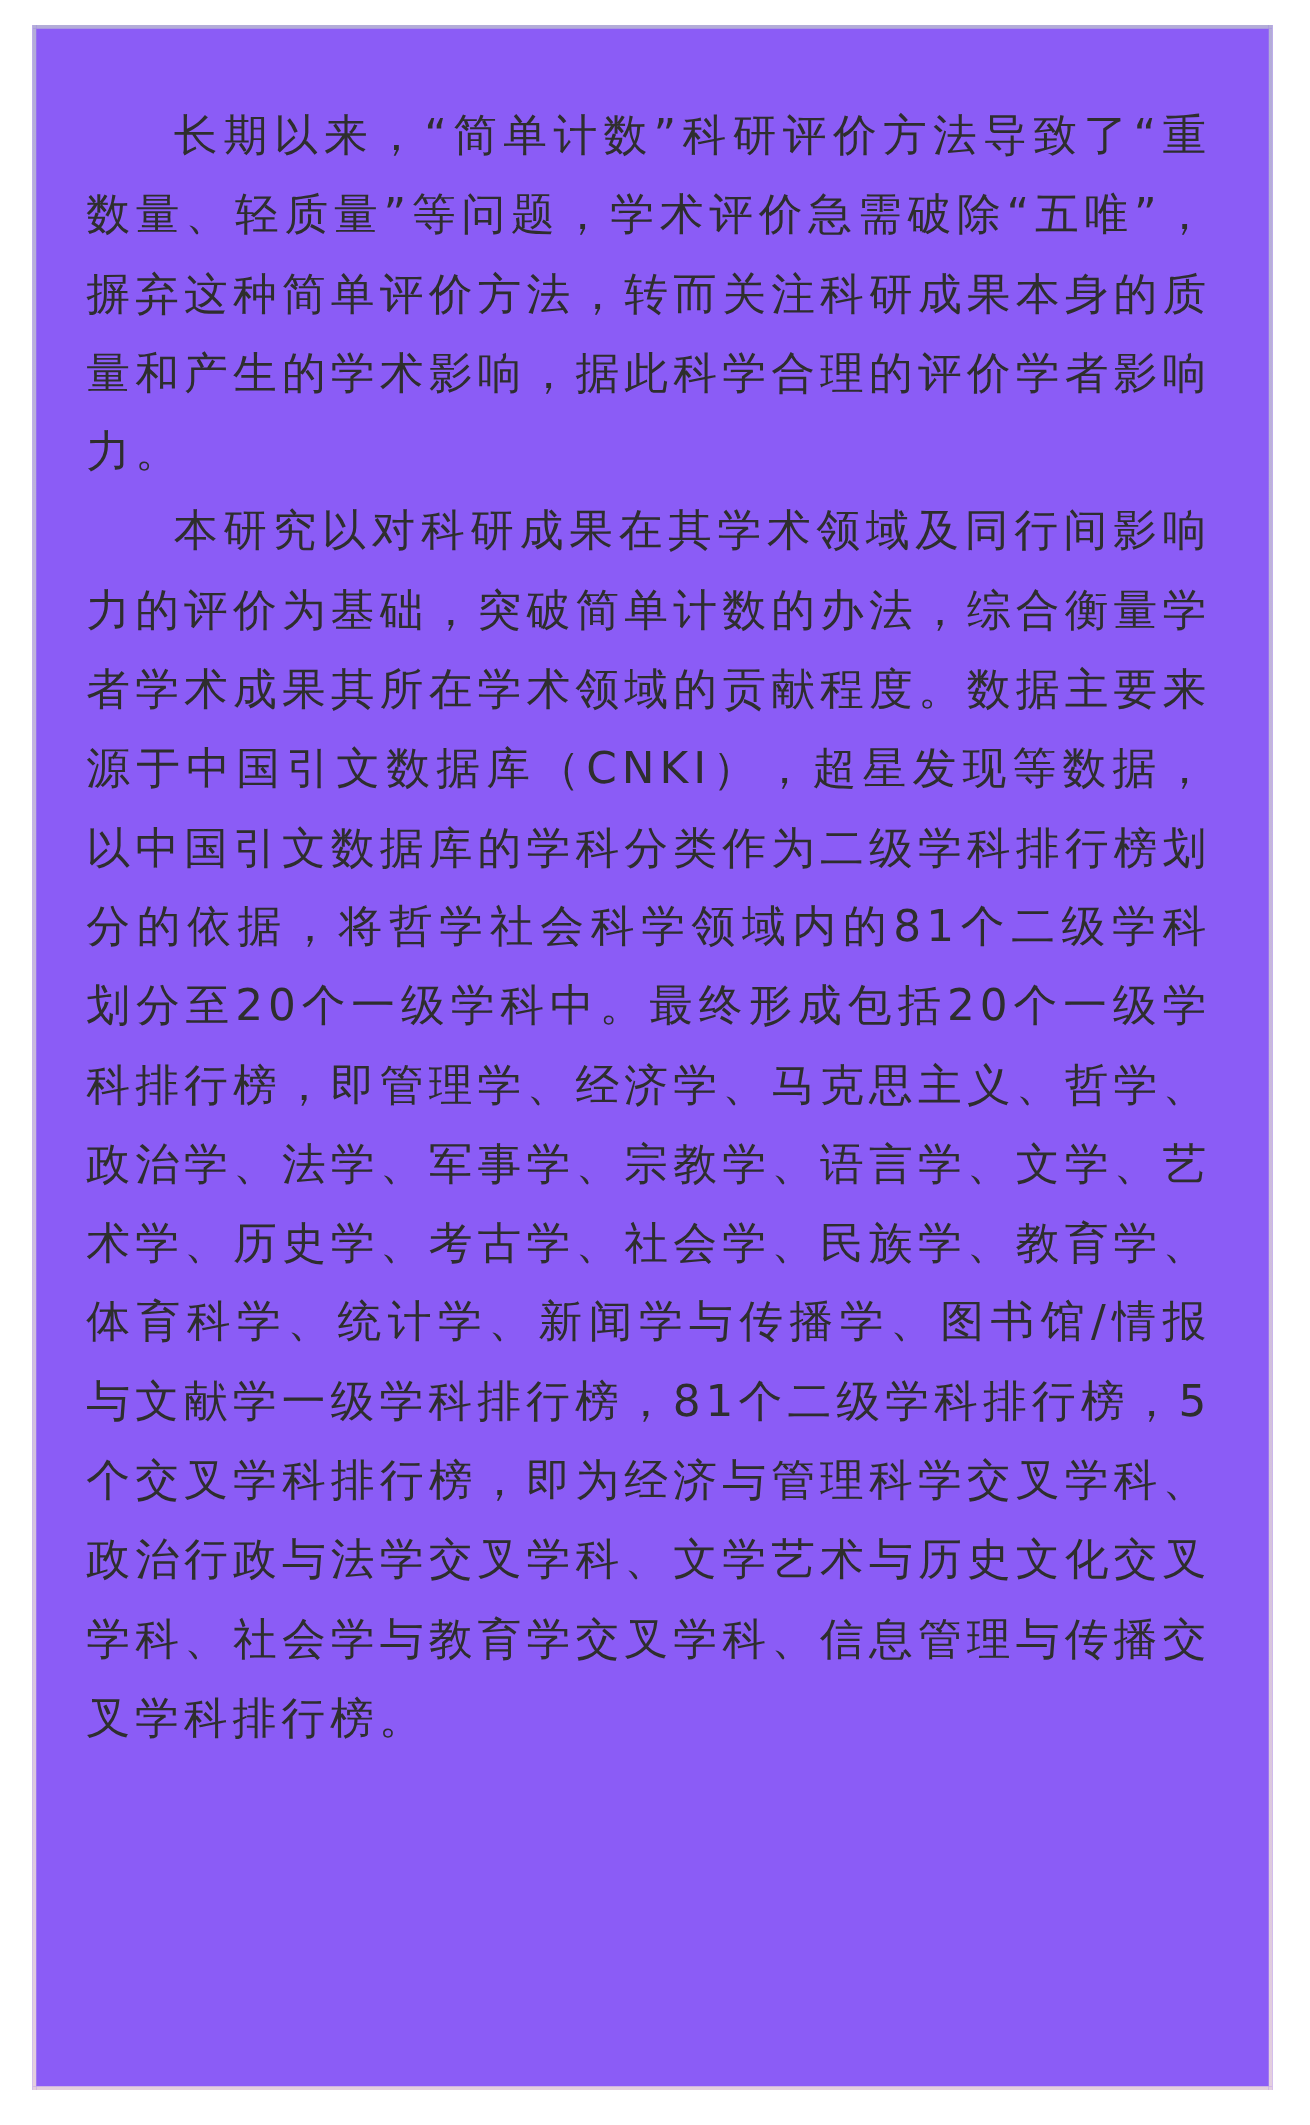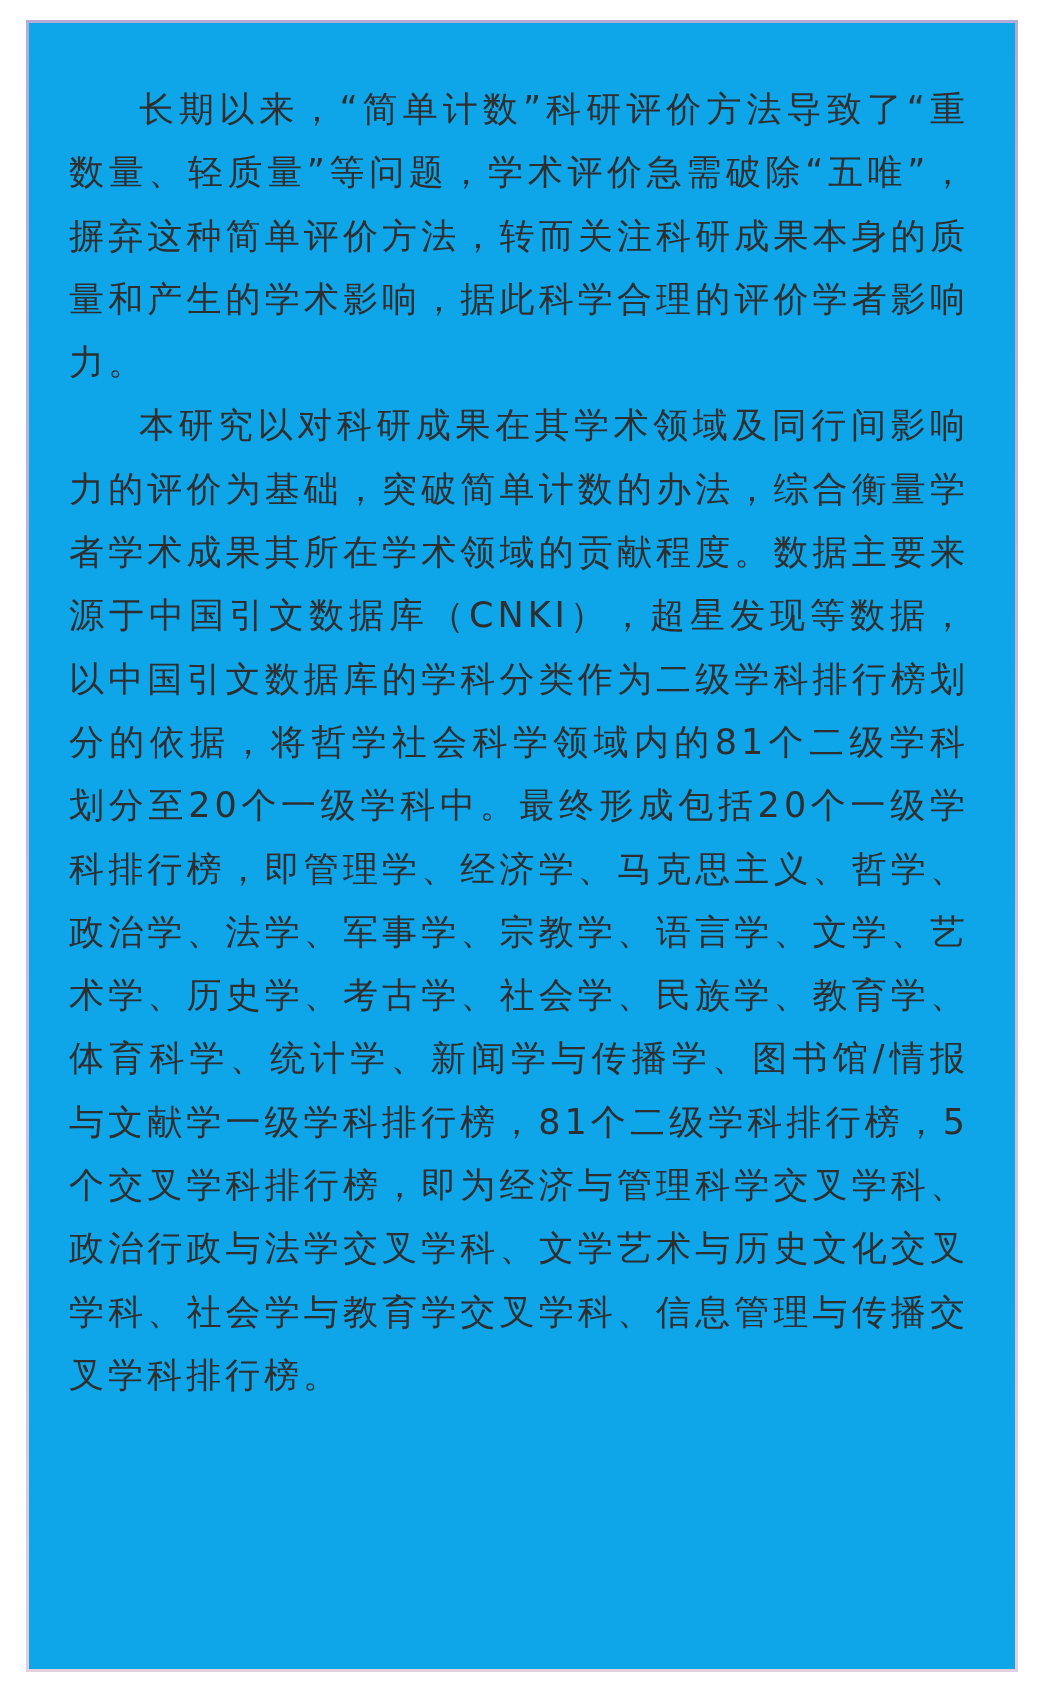--- a/index.html
+++ b/index.html
@@ -15,21 +15,21 @@
     }
     .frame {
       position: absolute;
       left: 26px;
       top: 20px;
       width: 992px;
       height: 1652px;
       box-sizing: border-box;
       border: 3px solid transparent;
       border-image: linear-gradient(180deg, #b3acd8 0%, #c9b9dc 50%, #e4cfde 100%) 1;
-      background: #0ea5e9;
+      background: #8b5cf6;
     }
     .content {
       position: absolute;
       left: 40px;
       top: 55px;
       width: 900px;
       font-family: "DejaVu Sans", "Liberation Sans", sans-serif;
       font-size: 35px;
       line-height: 63.3px;
       color: #2e2e2e;

